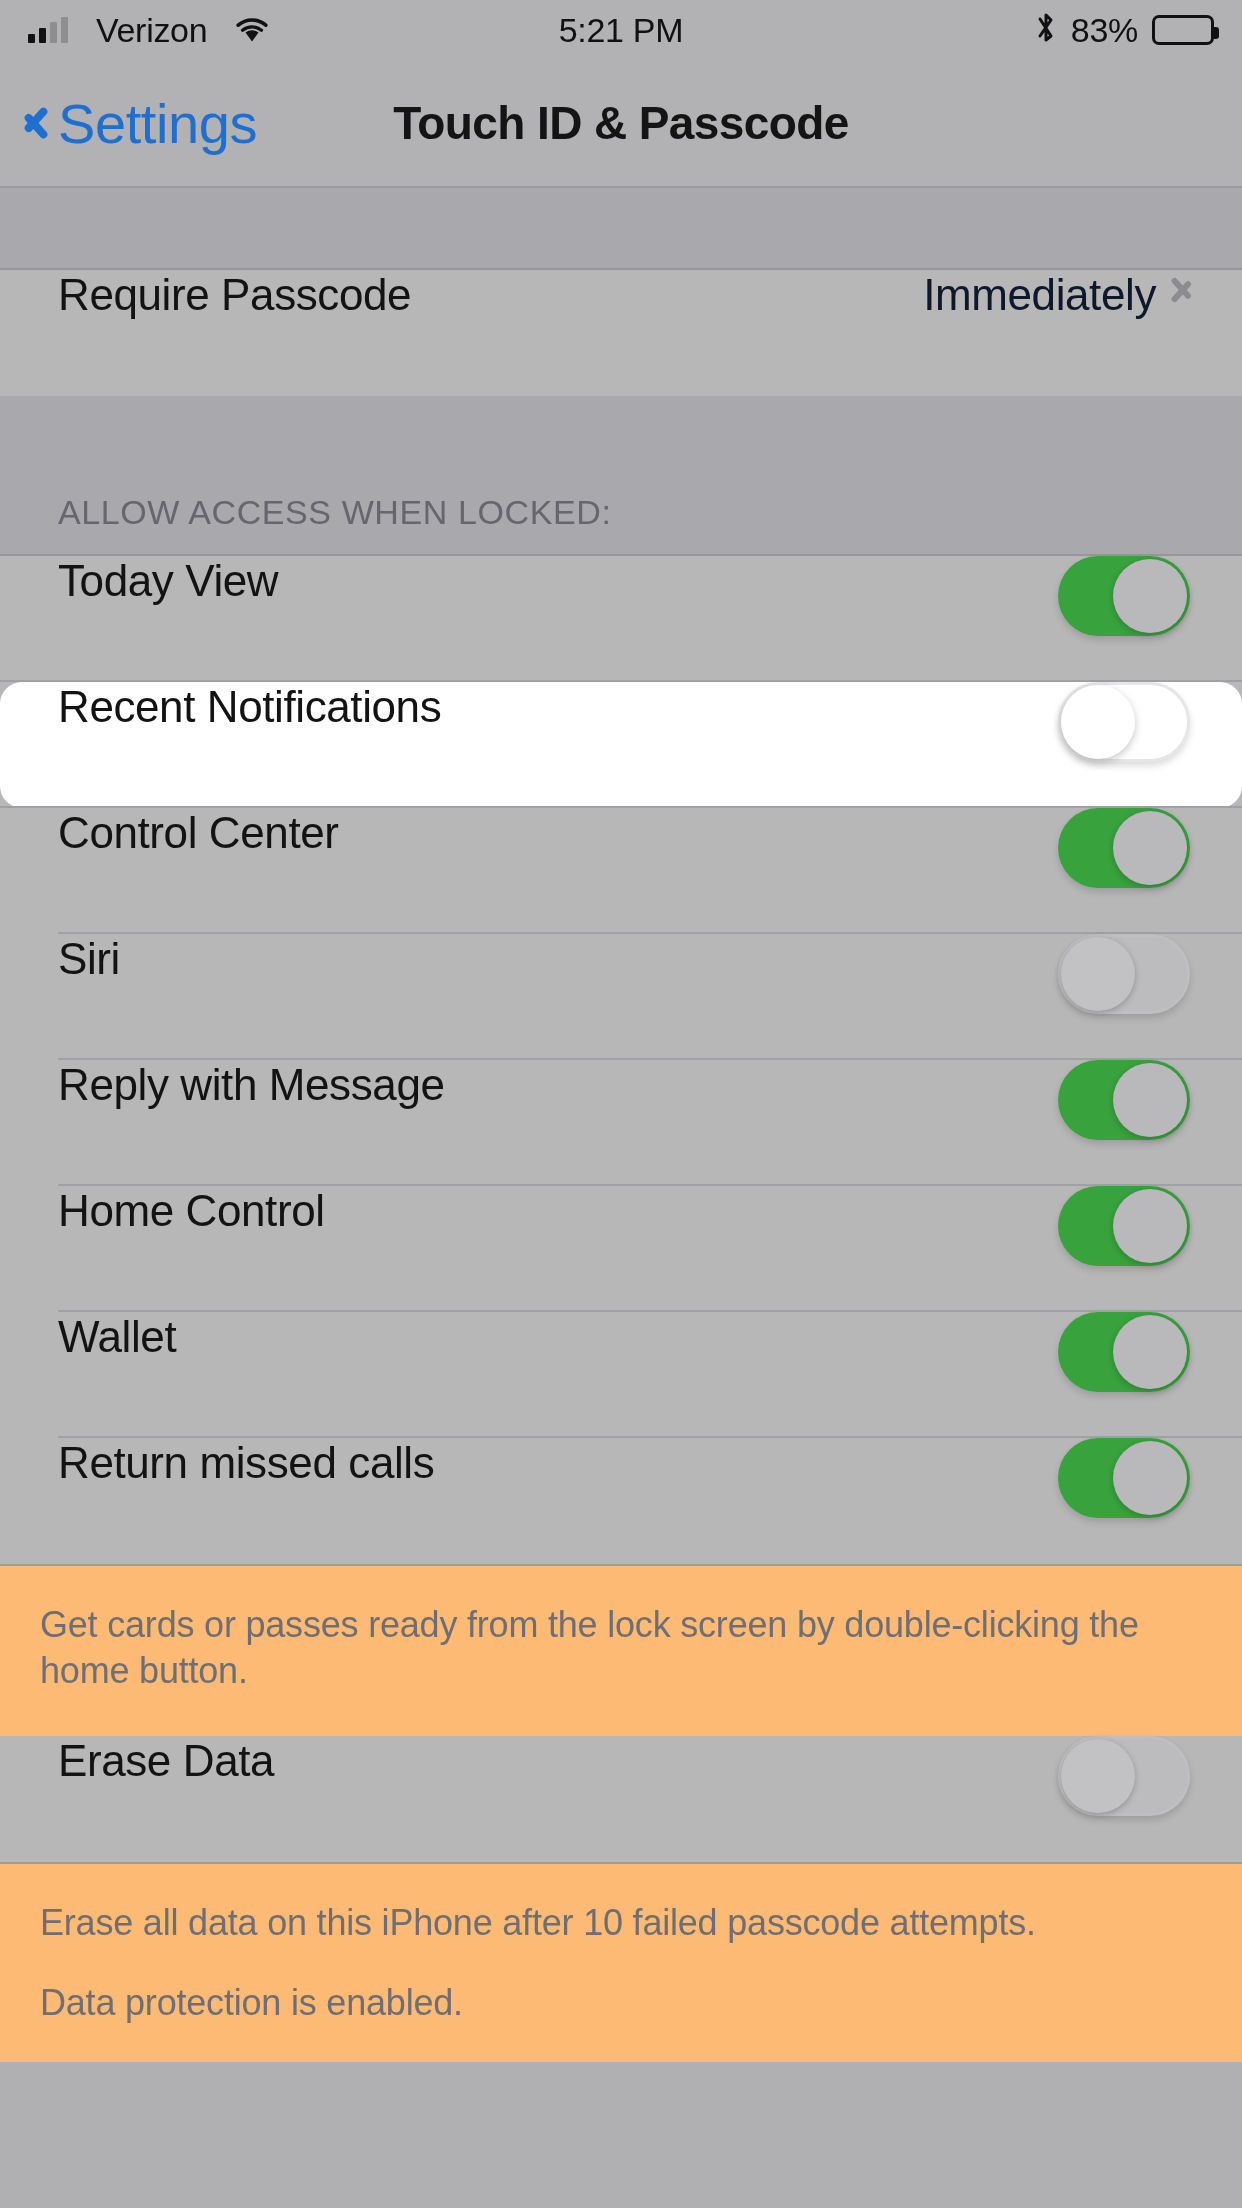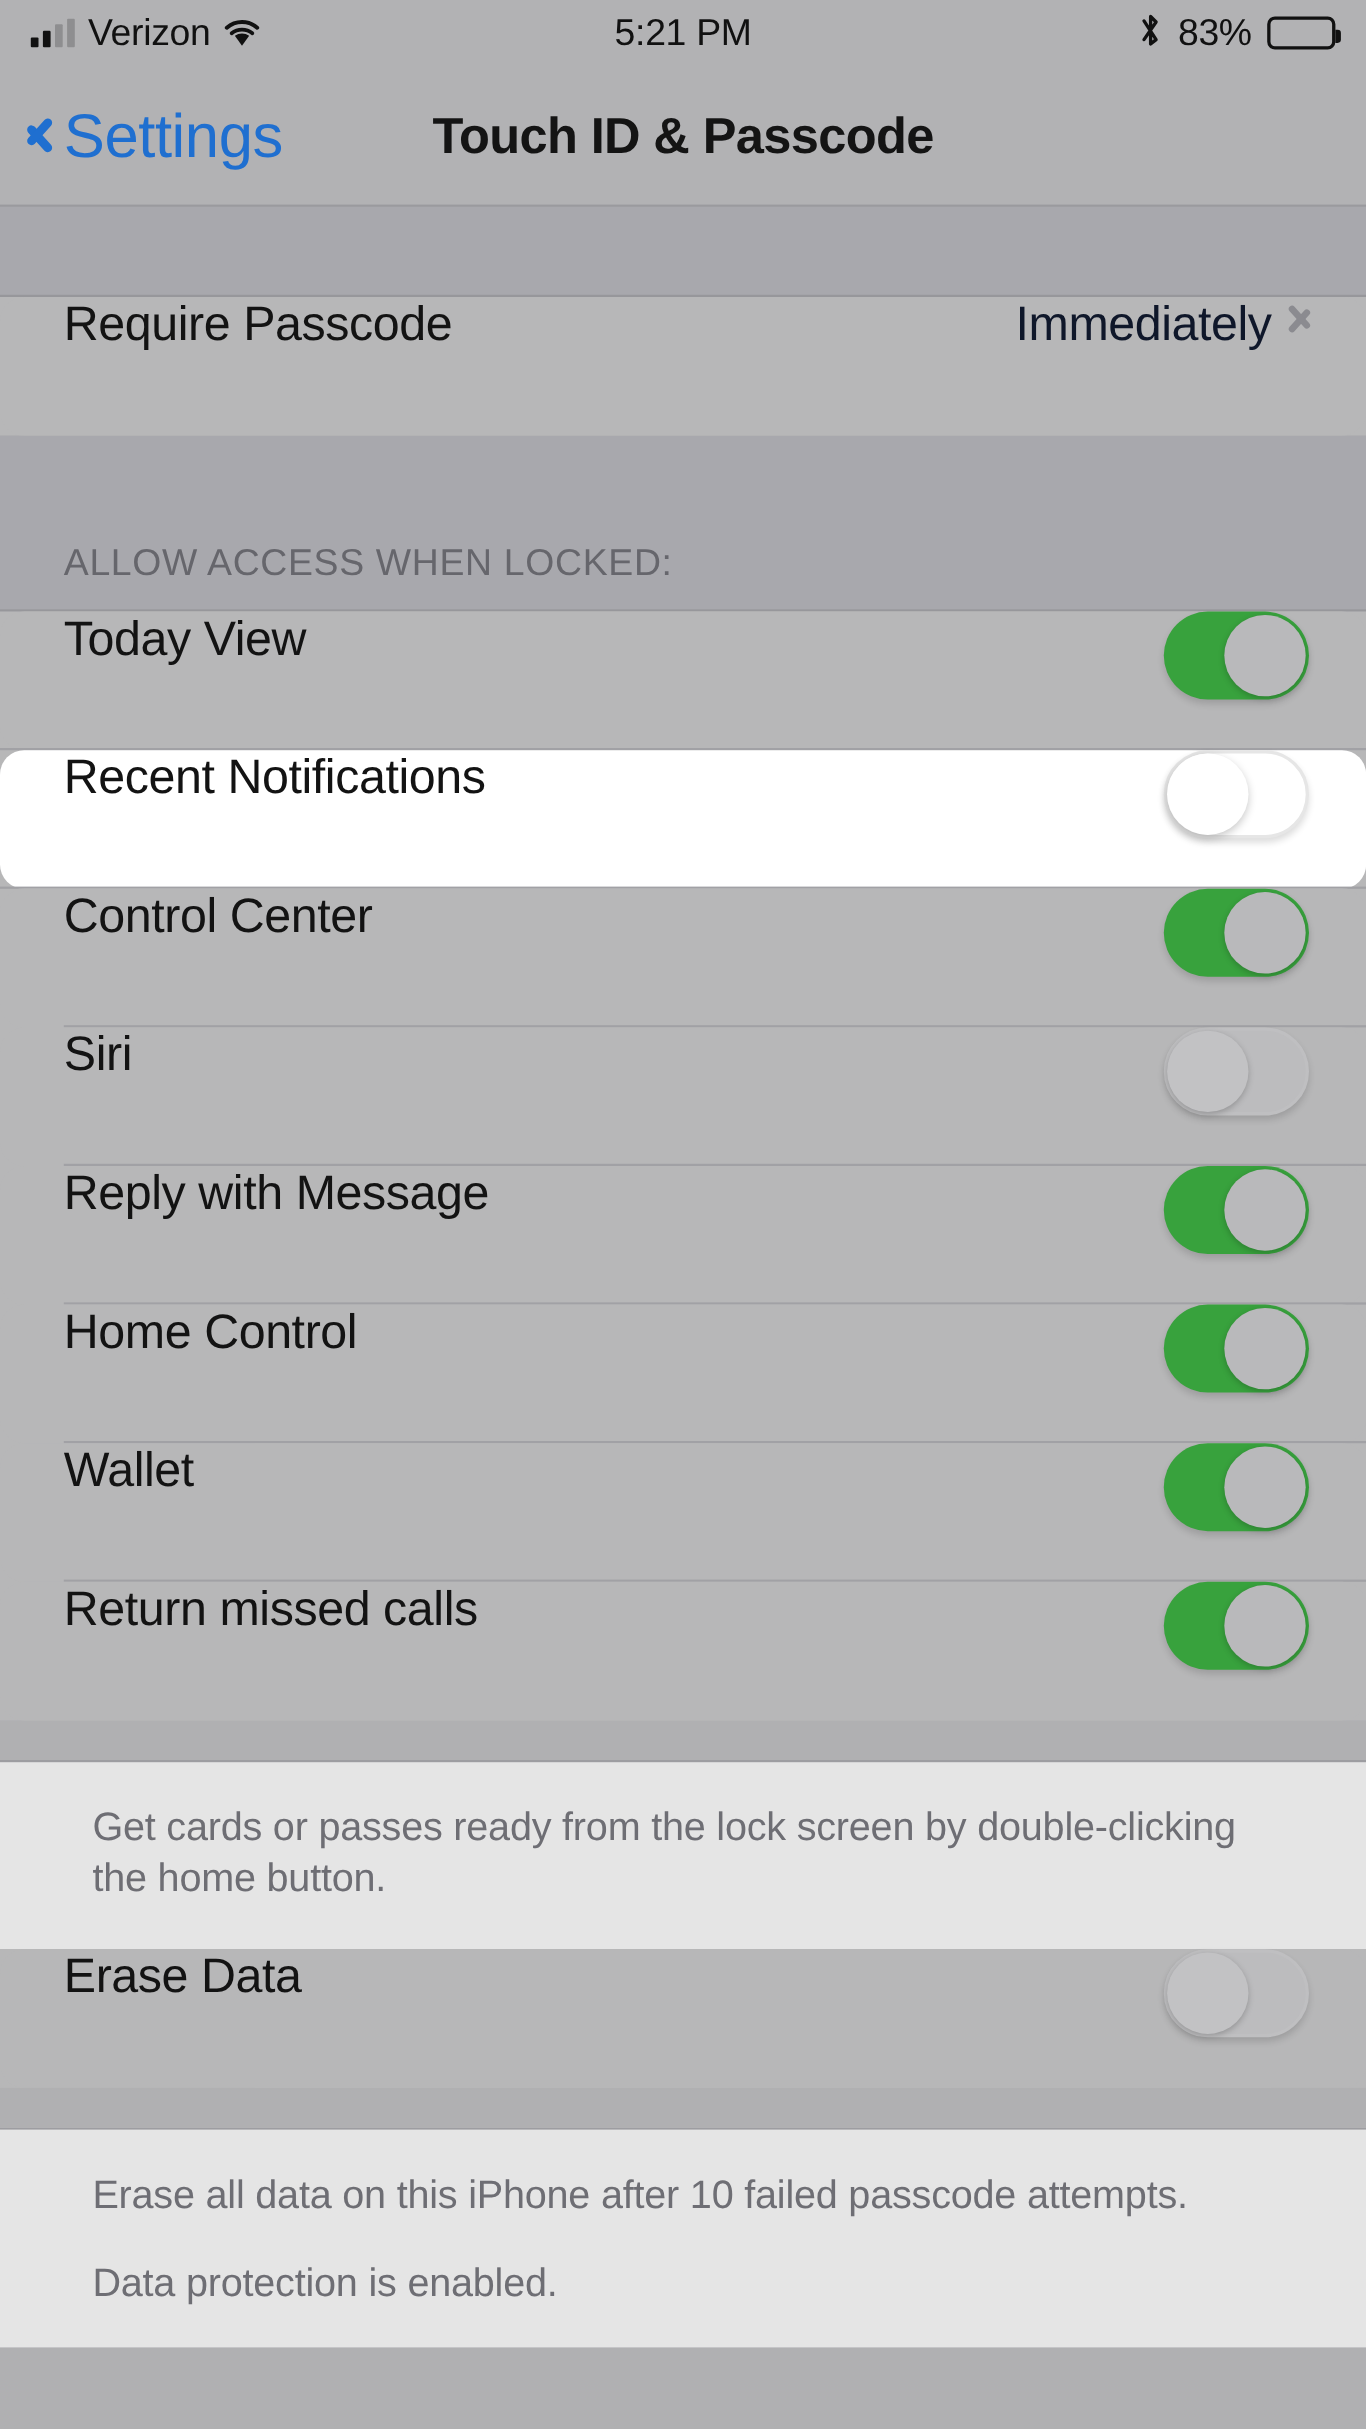--- a/index.html
+++ b/index.html
@@ -15,21 +15,21 @@
 
   
   .statusbar {
     position:relative;
     height:60px;
     display:flex;
     align-items:center;
     padding:0 28px;
     background:#b2b2b4;
   }
-  .sb-left { display:flex; align-items:center; gap:12px; }
+  .sb-left { display:flex; align-items:center; gap:28px; }
   .sb-center {
     position:absolute; left:0; right:0; top:0; height:60px;
     display:flex; align-items:center; justify-content:center;
     pointer-events:none;
     text-align:center;
   }
   .sb-right { margin-left:auto; display:flex; align-items:center; gap:14px; }
   .sb-text { font-size:34px; color:#111; letter-spacing:-0.3px; }
   .sb-time { font-size:34px; color:#111; font-weight:500; letter-spacing:-0.3px; }
 
@@ -121,24 +121,23 @@
     display:flex; align-items:flex-end;
     padding:0 0 22px 58px;
     border-bottom:2px solid #97979b;
   }
   .section-head span {
     font-size:34px; color:#66666c; letter-spacing:0.6px;
   }
 
   
   .footer {
-    background:#e5e5e5;
-    padding:36px 62px 20px 84px;
+    background:#fdba74;
+    padding:36px 62px 20px 40px;
     border-top:2px solid #9d9da1;
-    margin-top:36px;
   }
   .footer p {
     font-size:36px; line-height:1.28; color:#6e6e74; letter-spacing:-0.2px;
   }
   .footer p + p { margin-top:34px; }
 
   
   .switch {
     width:132px; height:80px; border-radius:40px;
     position:relative; margin-right:52px; flex:none;

